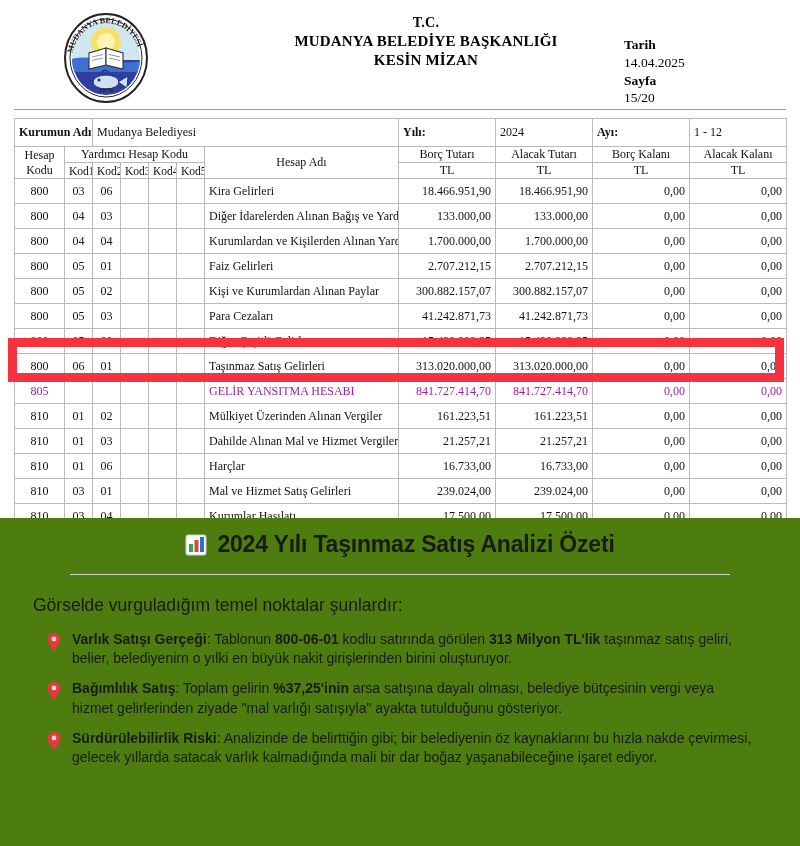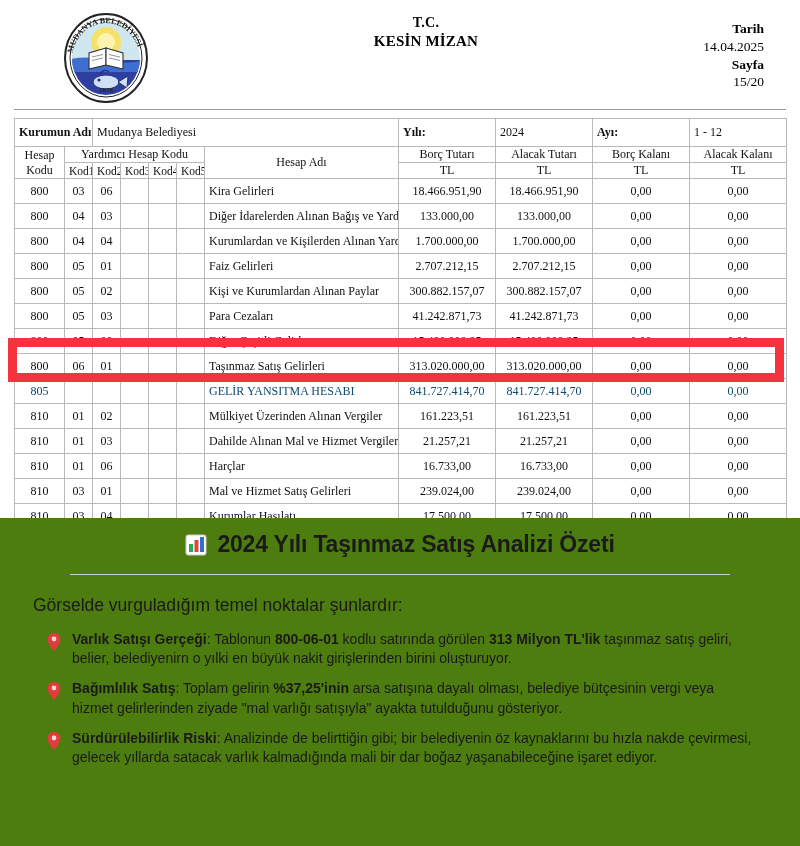--- a/index.html
+++ b/index.html
@@ -27,22 +27,22 @@
 
   .title-block {
     position: absolute; left: 202px; top: 6px; width: 420px;
     text-align: center; line-height: 1.28;
   }
   .t-tc { font-size: 14px; font-weight: bold; letter-spacing: .3px; }
   .t-main { font-size: 15px; font-weight: bold; letter-spacing: .2px; }
   .t-sub { font-size: 15px; font-weight: bold; letter-spacing: .2px; }
 
   .date-block {
-    position: absolute; right: 22px; top: 12px; width: 140px;
-    text-align: right; line-height: 1.32; font-size: 13.5px;
+    position: absolute; right: 22px; top: 28px; width: 140px;
+    text-align: left; line-height: 1.32; font-size: 13.5px;
   }
   .date-block .lab { font-weight: bold; }
   .date-block .val { font-weight: normal; }
 
   
   table.mizan {
     position: absolute; left: 14px; top: 118px; width: 772px;
     border-collapse: collapse; table-layout: fixed;
     font-family: "Liberation Serif", serif;
   }
@@ -57,22 +57,22 @@
   }
   .r-info td { height: 28px; font-size: 14.5px; vertical-align: middle; }
   .r-info .lab { font-weight: bold; }
 
   .hdr td { text-align: center; font-weight: bold; font-size: 12.5px; vertical-align: middle; }
   .hdr .small { font-size: 11.5px; }
 
   tr.data td { height: 25px; vertical-align: middle; }
   td.code { text-align: center; font-size: 12.5px; }
   td.name { text-align: left; font-size: 12.5px; padding-left: 6px; }
-  td.num  { text-align: center; font-size: 12.5px; padding-right: 6px; }
-  tr.faded td { color: #0c4a6e; }
+  td.num  { text-align: right; font-size: 12.5px; padding-right: 6px; }
+  tr.faded td { color: #a21caf; }
 
   .red-box {
     position: absolute; left: 8px; top: 338px; width: 776px; height: 44px;
     border: 9px solid #f5333f; background: transparent; pointer-events: none;
   }
 
   
   .panel {
     position: absolute; left: 0; top: 518px; width: 800px; height: 328px;
     background: #4d7c0f;
@@ -143,20 +143,21 @@
             <path id="arcp" d="M16 48 A34 37 0 0 1 84 48" fill="none"></path>
             <text font-family="Liberation Serif, serif" font-size="8" font-weight="bold" fill="#222">
               <textPath href="#arcp" startOffset="6%">MUDANYA  BELEDİYESİ</textPath>
             </text>
             <text x="50" y="80" text-anchor="middle" font-family="Liberation Serif, serif" font-size="7" font-weight="bold" fill="#222">1876</text>
           </svg>
         </div>
 
         <div class="title-block">
           <div class="t-tc">T.C.</div>
+          <div class="t-main">MUDANYA BELEDİYE BAŞKANLIĞI</div>
           <div class="t-sub">KESİN MİZAN</div>
         </div>
 
         <div class="date-block">
           <div class="lab">Tarih</div>
           <div class="val">14.04.2025</div>
           <div class="lab">Sayfa</div>
           <div class="val">15/20</div>
         </div>
       </div>

